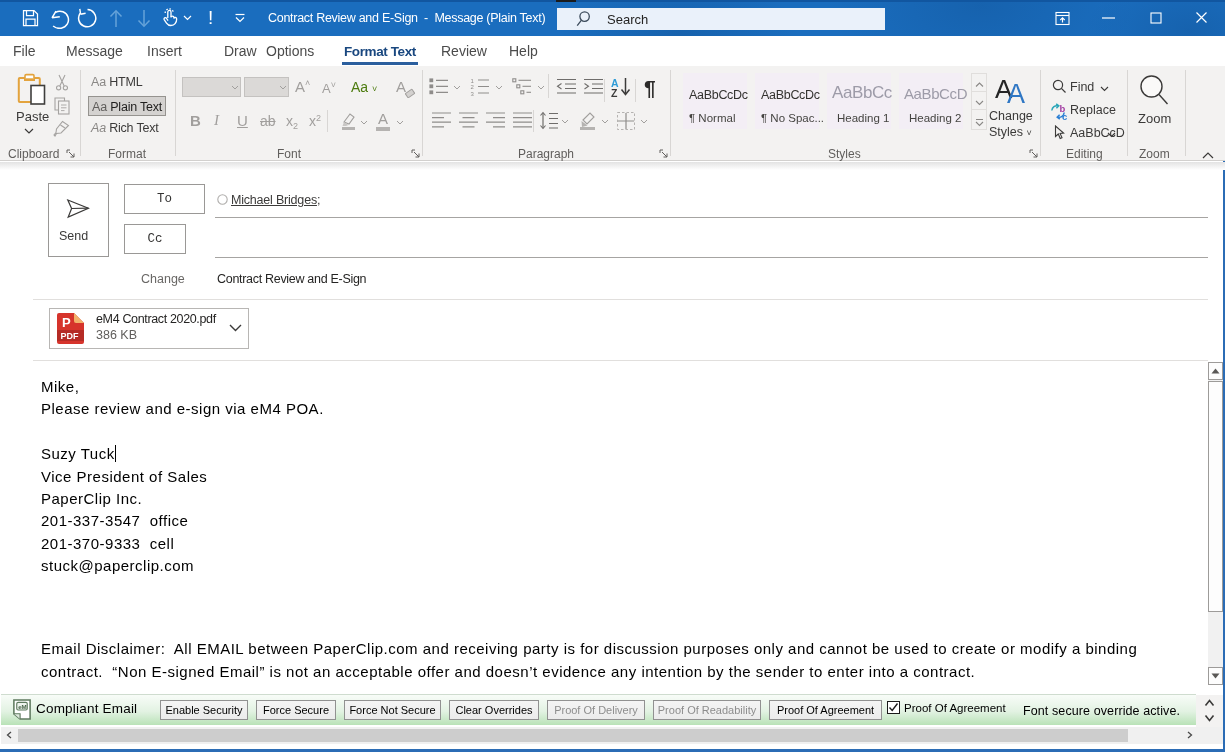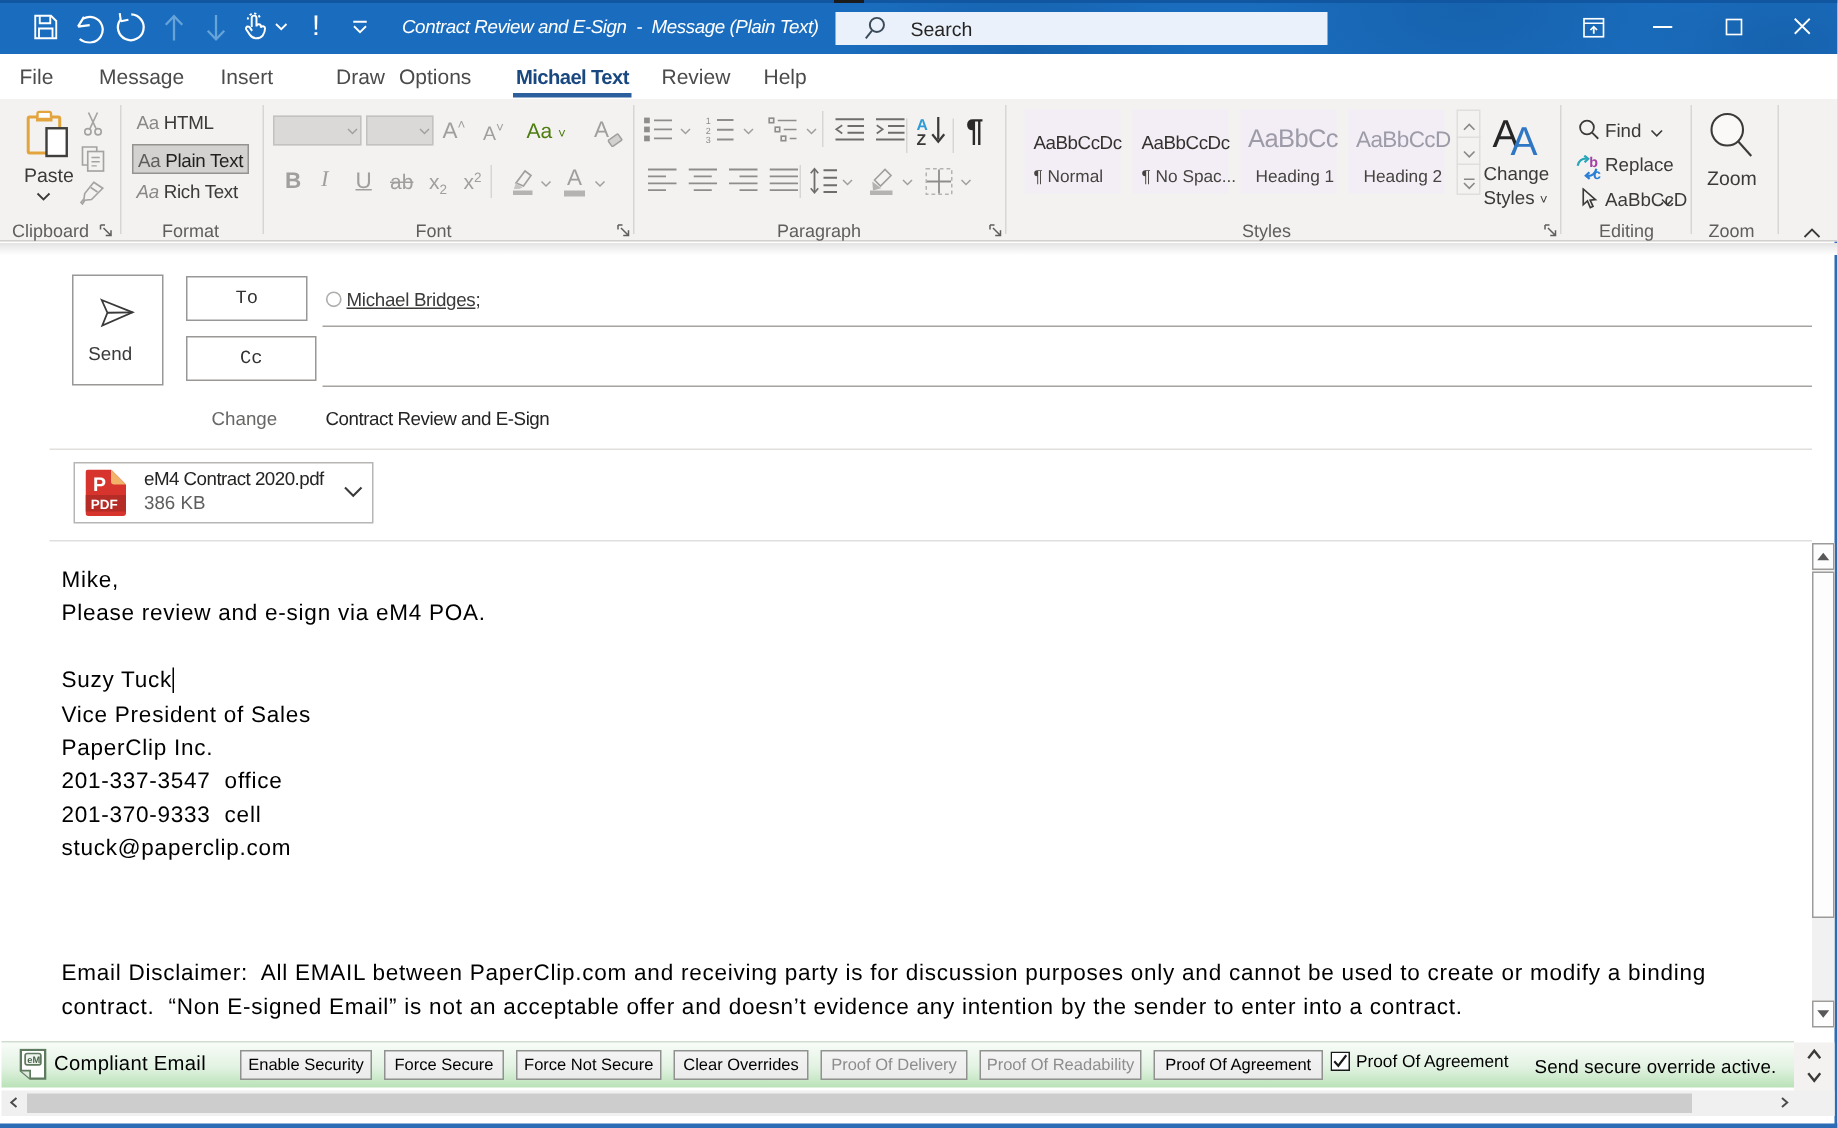--- a/index.html
+++ b/index.html
@@ -10,21 +10,21 @@
 
 #titlebar { position:absolute; left:0; top:0; width:1225px; height:36px;
   background:
     radial-gradient(ellipse 170px 90px at 680px 34px, rgba(8,55,110,0.22), transparent 70%),
     radial-gradient(ellipse 220px 110px at 980px 6px, rgba(8,55,110,0.20), transparent 70%),
     radial-gradient(ellipse 150px 80px at 1190px 30px, rgba(8,55,110,0.20), transparent 70%),
     #1a6dbe; }
 #titlebar .topstrip { position:absolute; left:0; top:0; width:1225px; height:2px; background:#1156a0; }
 #titlebar .topstrip::after { content:""; position:absolute; left:556px; top:0; width:20px; height:2px; background:#1b1b1b; }
 .qat-ic { position:absolute; top:8px; }
-#title-text { position:absolute; left:268px; top:11px; color:#fff; font-size:12.5px; letter-spacing:-0.28px; white-space:nowrap;font-style:italic; }
+#title-text { position:absolute; left:268px; top:11px; color:#fff; font-size:12.5px; letter-spacing:-0.28px; white-space:nowrap; }
 #searchbox { position:absolute; left:557px; top:8px; width:328px; height:22px; background:#eaf1fa; display:flex; align-items:center; }
 #searchbox span { color:#252423; font-size:13px; }
 
 
 #menubar { position:absolute; left:0; top:36px; width:1225px; height:30px; background:#fff; }
 .mtab { position:absolute; top:7px; font-size:14px; color:#4b4b4b; }
 .mtab.sel { color:#19477f; font-weight:bold; font-size:13.5px; letter-spacing:-0.4px; top:8px; }
 .mtab.sel::after { content:""; position:absolute; left:-2px; right:-2px; bottom:-6px; height:3px; background:#2b5f9e; }
 
 
@@ -124,21 +124,21 @@
     <svg class="qat-ic" style="left:1195px;top:11px" width="13" height="13" viewBox="0 0 13 13" stroke="#fff" stroke-width="1.2">
         <path d="M1.5 1.5 L11.5 11.5 M11.5 1.5 L1.5 11.5"></path>
       </svg>
   </div>
   <div id="menubar">
     <div class="mtab" style="left:13px">File</div>
     <div class="mtab" style="left:66px">Message</div>
     <div class="mtab" style="left:147px">Insert</div>
     <div class="mtab" style="left:224px">Draw</div>
     <div class="mtab" style="left:266px">Options</div>
-    <div class="mtab sel" style="left:344px">Michael Text</div>
+    <div class="mtab sel" style="left:344px">Format Text</div>
     <div class="mtab" style="left:441px">Review</div>
     <div class="mtab" style="left:509px">Help</div>
   </div>
   <div id="ribbon">
 
     <svg class="abs" style="left:17px;top:7px" width="29" height="40" viewBox="0 0 29 40">
       <rect x="1.8" y="5" width="21" height="24" rx="1" fill="none" stroke="#e3a33d" stroke-width="2"></rect>
       <path d="M8 5.5 V2.8 a1.2 1.2 0 0 1 1.2 -1.2 h6.6 a1.2 1.2 0 0 1 1.2 1.2 V5.5" fill="#fff" stroke="#e3a33d" stroke-width="1.6"></path>
       <path d="M7 6.8 h11" stroke="#e3a33d" stroke-width="2.4"></path>
       <rect x="14" y="12.5" width="13.5" height="18.5" fill="#fff" stroke="#3f3e3d" stroke-width="1.6"></rect>
@@ -384,21 +384,21 @@
   <div id="compose">
 
     <div class="fieldbtn" style="left:48px;top:183px;width:61px;height:74px;"></div>
     <svg class="abs" style="left:66px;top:198px" width="24" height="21" viewBox="0 0 24 21" fill="none" stroke="#3b3a39" stroke-width="1.2">
       <path d="M1.8 2 L22.4 10.2 L2.2 19 L5.6 10.5 Z"></path>
         <path d="M5.6 10.5 L22.4 10.2"></path>
     </svg>
     <div class="abs" style="left:48px;top:229px;width:51px;text-align:center;font-size:12.5px;color:#3b3a39">Send</div>
 
     <div class="fieldbtn" style="left:124px;top:184px;width:81px;height:30px;">To</div>
-    <div class="fieldbtn" style="left:124px;top:224px;width:87px;height:30px;">Cc</div>
+    <div class="fieldbtn" style="left:124px;top:224px;width:62px;height:30px;">Cc</div>
 
     <svg class="abs" style="left:217px;top:194px" width="11" height="11" viewBox="0 0 11 11">
         <circle cx="5.5" cy="5.5" r="4.7" fill="none" stroke="#b0aeac" stroke-width="1.1"></circle>
       </svg>
     <div class="abs" style="left:231px;top:193px;font-size:12.5px;letter-spacing:-0.2px;color:#3b3a39"><span style="text-decoration:underline">Michael Bridges</span>;</div>
     <div class="hline" style="left:215px;top:217px;width:993px"></div>
     <div class="hline" style="left:215px;top:257px;width:993px"></div>
 
     <div class="abs" style="left:141px;top:272px;font-size:12.5px;color:#696765">Change</div>
     <div class="abs" style="left:217px;top:272px;font-size:12.5px;letter-spacing:-0.3px;color:#252423">Contract Review and E-Sign</div>
@@ -455,21 +455,21 @@
     <div class="gbtn" style="left:343px;width:97px">Force Not Secure</div>
     <div class="gbtn" style="left:448px;width:90px">Clear Overrides</div>
     <div class="gbtn dis" style="left:546px;width:98px">Proof Of Delivery</div>
     <div class="gbtn dis" style="left:652px;width:108px">Proof Of Readability</div>
     <div class="gbtn" style="left:768px;width:113px">Proof Of Agreement</div>
     <svg class="abs" style="left:886px;top:6px" width="13" height="13" viewBox="0 0 13 13">
         <rect x="0.5" y="0.5" width="12" height="12" fill="#fff" stroke="#1a1a1a"></rect>
         <path d="M2.5 6.5 L5.2 9.5 L10.5 2.5" fill="none" stroke="#1a1a1a" stroke-width="1.4"></path>
       </svg>
     <div class="abs" style="left:903px;top:7px;font-size:11.5px;color:#000">Proof Of Agreement</div>
-    <div class="abs" style="left:1022px;top:9px;font-size:12.5px;letter-spacing:0.1px;color:#000">Send secure override active.</div>
+    <div class="abs" style="left:1022px;top:9px;font-size:12.5px;letter-spacing:0.1px;color:#000">Font secure override active.</div>
   </div>
 
   <div class="abs" style="left:1196px;top:695px;width:27px;height:49px;background:#f3f2f1"></div>
   <svg class="abs" style="left:1204px;top:699px" width="11" height="8" viewBox="0 0 11 8" fill="none" stroke="#3b3a39" stroke-width="1.6">
       <path d="M1.5 6.5 L5.5 1.5 L9.5 6.5"></path>
     </svg>
   <svg class="abs" style="left:1204px;top:714px" width="11" height="8" viewBox="0 0 11 8" fill="none" stroke="#3b3a39" stroke-width="1.6">
       <path d="M1.5 1.5 L5.5 6.5 L9.5 1.5"></path>
     </svg>
   <div id="hscroll">

